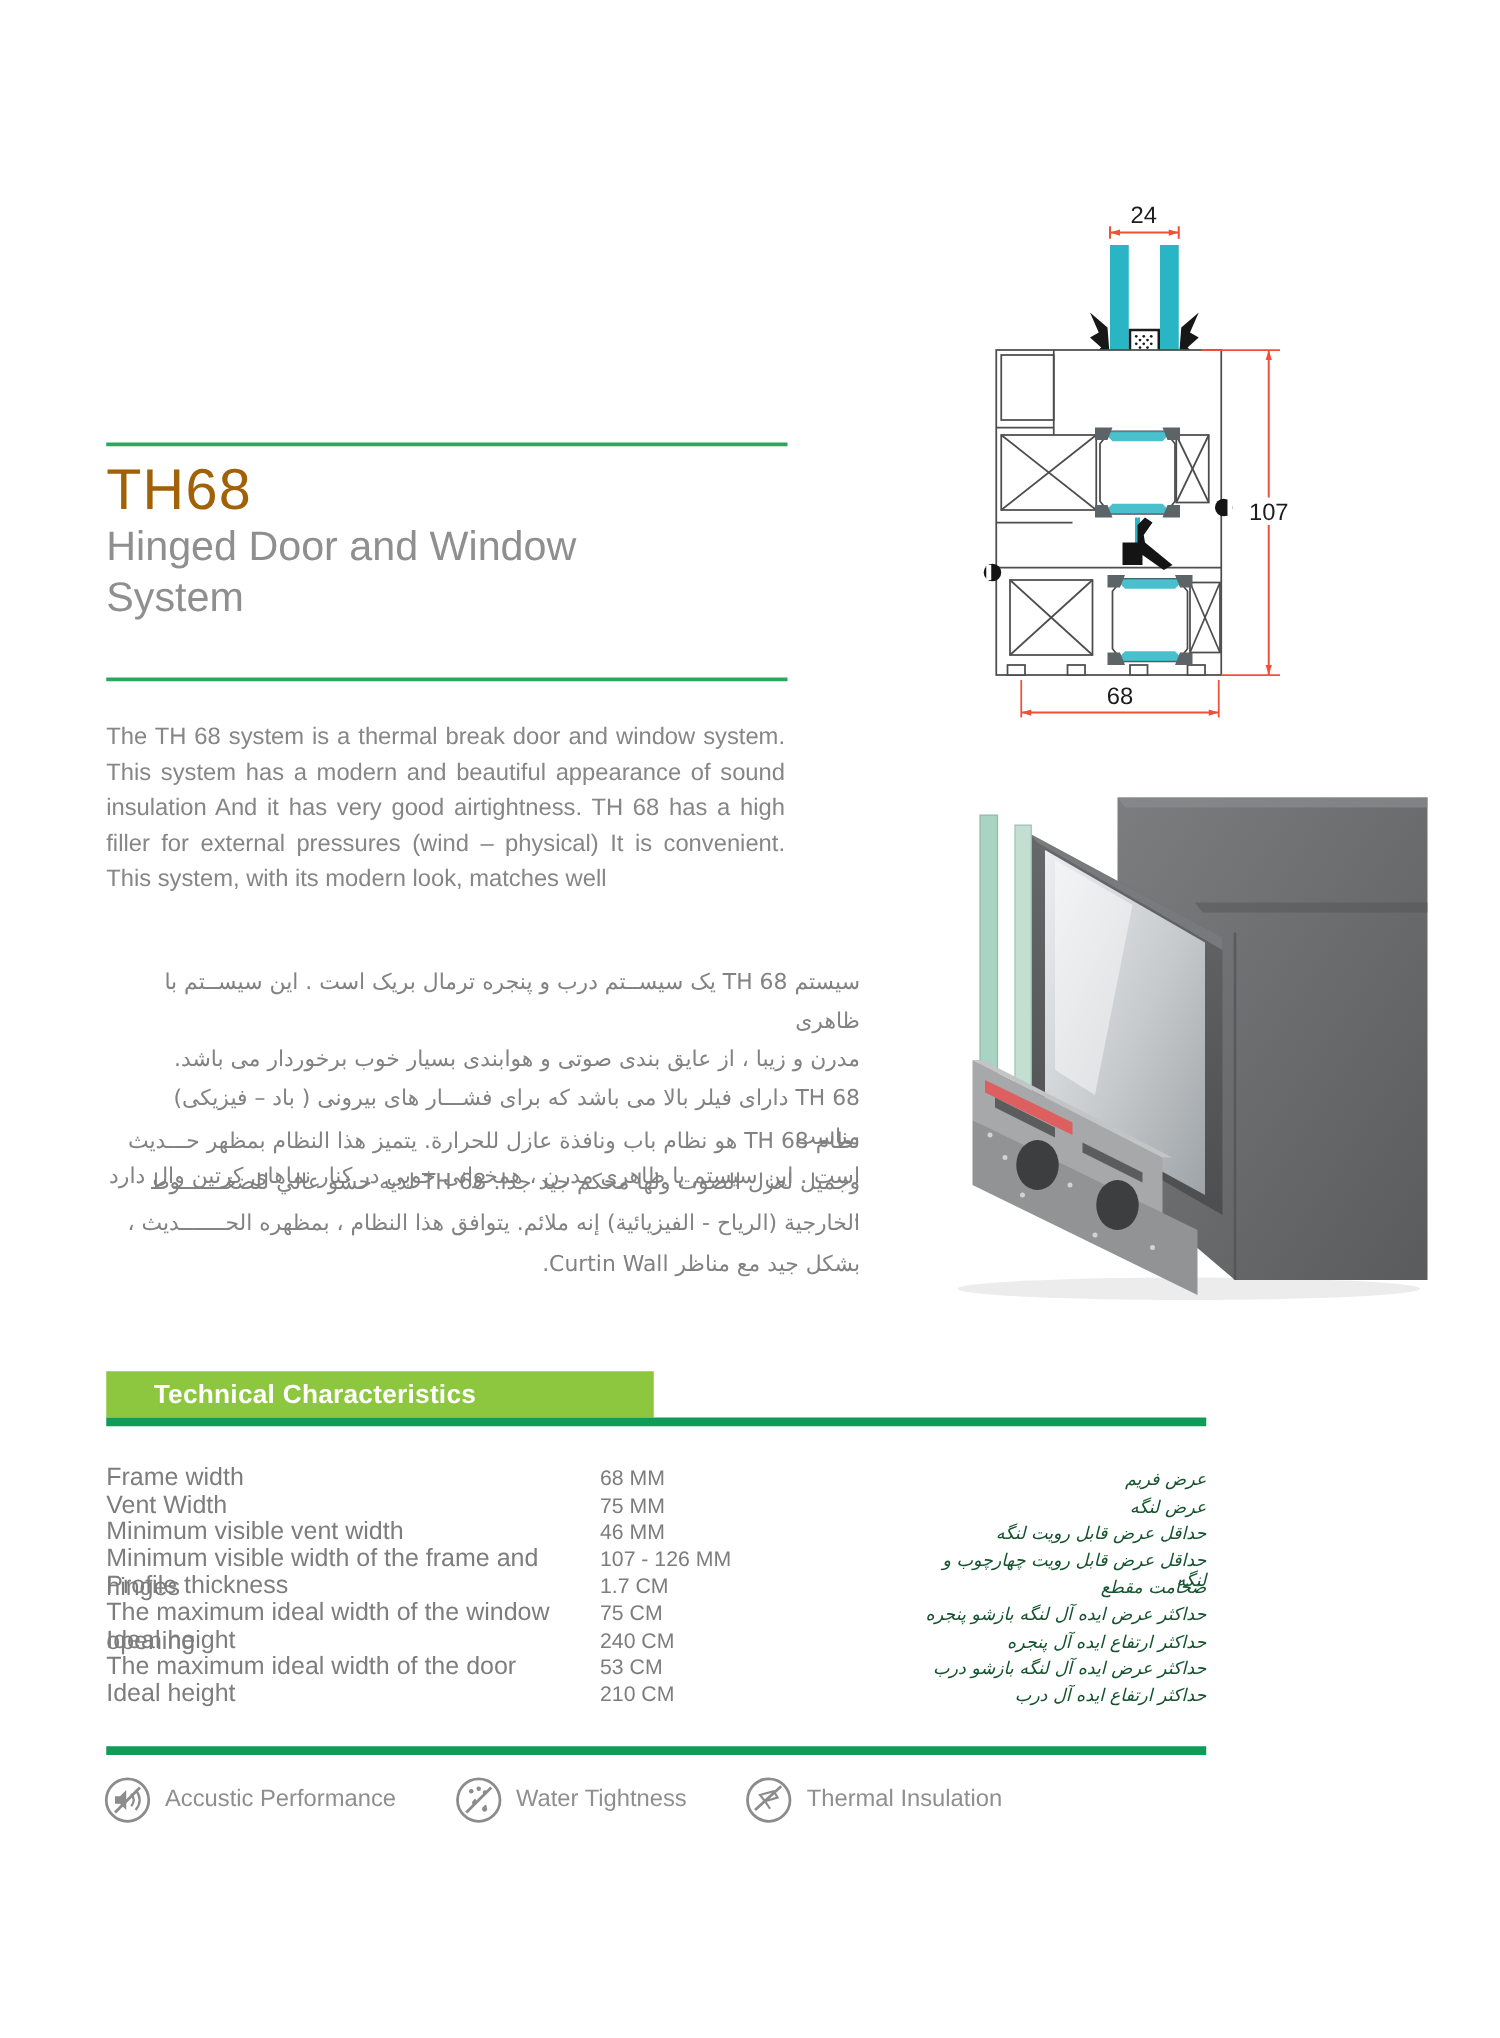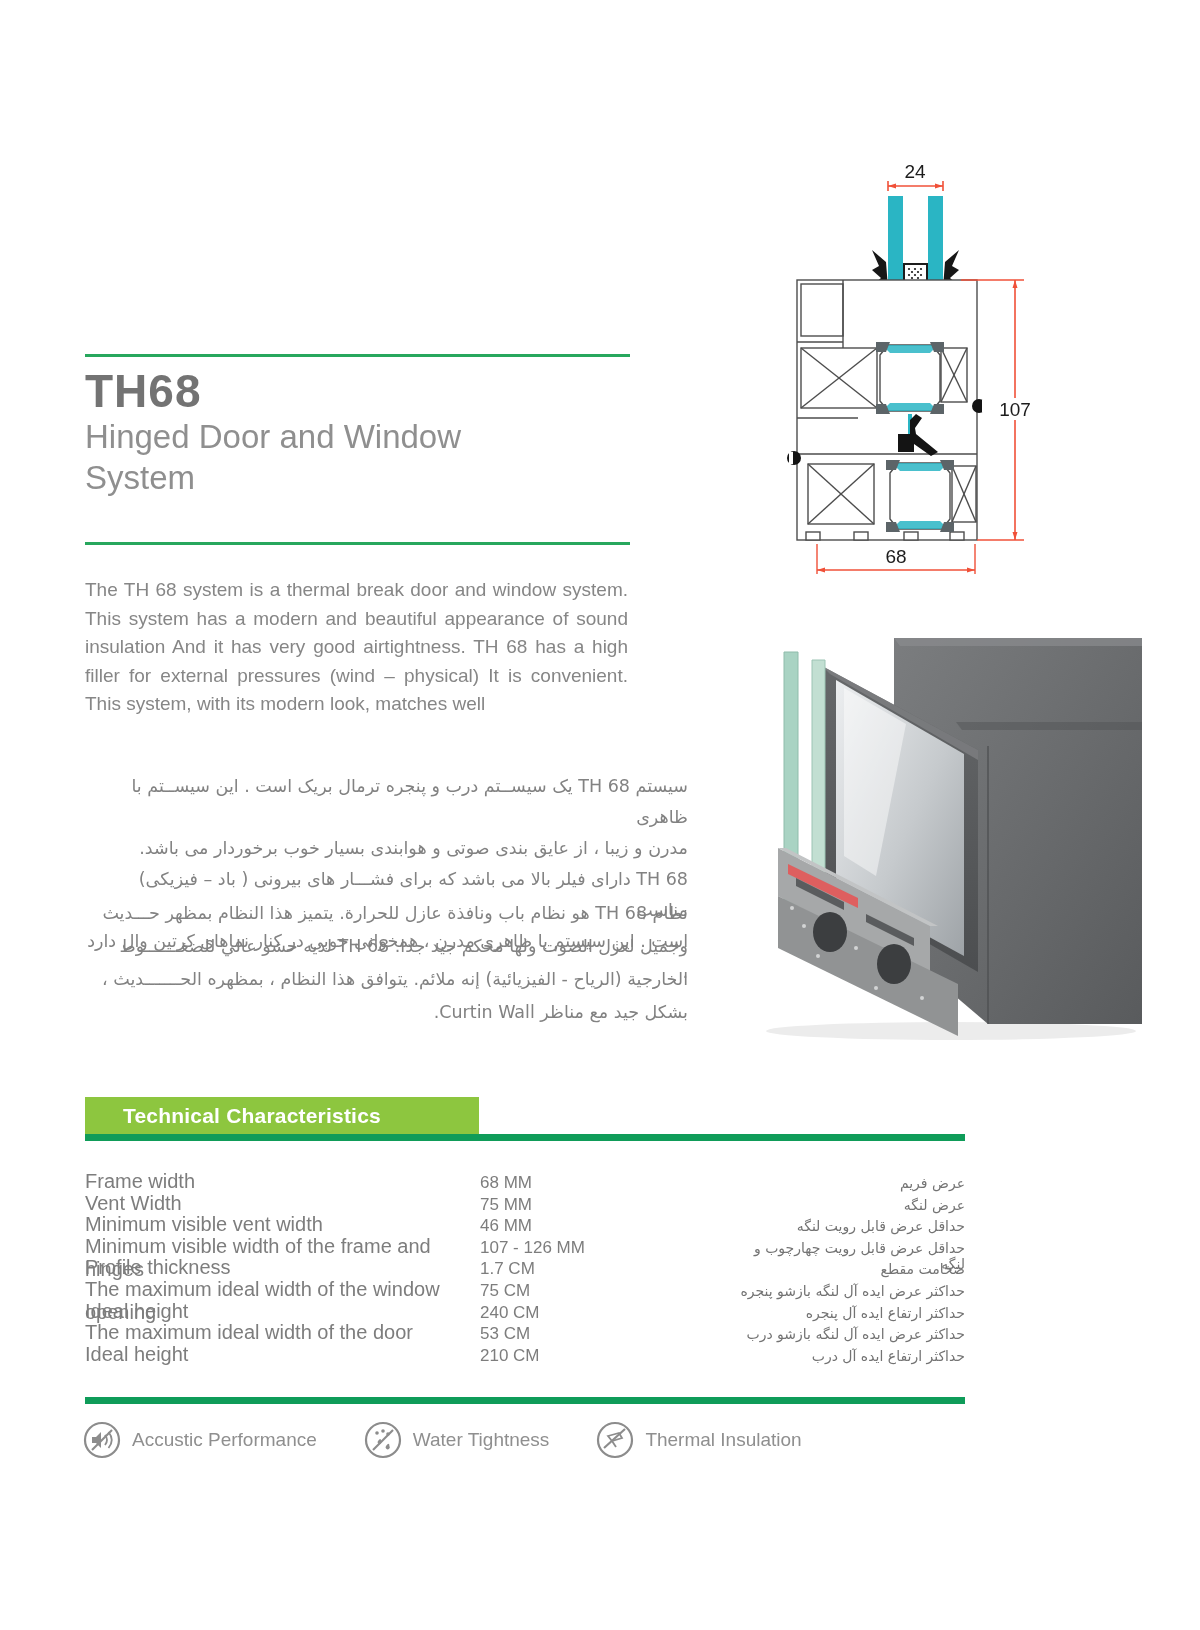--- a/index.html
+++ b/index.html
@@ -14,40 +14,40 @@
   }
   *{margin:0;padding:0;box-sizing:border-box;}
   html,body{background:#ffffff;}
   body{font-family:"Liberation Sans",sans-serif;}
   .page{position:relative;width:1200px;height:1630px;background:#ffffff;overflow:hidden;margin:0 auto;}
 
   
   .rule{position:absolute;background:var(--green-line);}
   .rule-title-top{left:85px;top:354px;width:545px;height:3px;}
   .rule-title-bottom{left:85px;top:542px;width:545px;height:3px;}
-  .model-title{position:absolute;left:85px;top:364px;font-size:46px;font-weight:700;color:#737373;letter-spacing:1px;}
+  .model-title{position:absolute;left:85px;top:364px;font-size:46px;font-weight:400;color:#a16207;letter-spacing:1px;}
   .model-subtitle{position:absolute;left:85px;top:416px;width:520px;font-size:33px;line-height:41px;color:#8f8f8f;font-weight:500;}
 
   
   .para-en{position:absolute;left:85px;top:576px;width:543px;font-size:19px;line-height:28.5px;color:var(--text-gray);text-align:justify;}
   .para-rtl{position:absolute;left:86px;width:602px;direction:rtl;color:#828282;font-family:"DejaVu Sans",sans-serif;white-space:pre-line;text-align:right;}
   .para-fa{top:747px;font-size:17.5px;line-height:31px;margin-top:24px;}
   .para-ar{top:897px;font-size:17.5px;line-height:33px;}
 
   
-  .tech-header{position:absolute;left:85px;top:1097px;width:394px;height:37px;background:var(--green-box);}
+  .tech-header{position:absolute;left:85px;top:1097px;width:438px;height:37px;background:var(--green-box);}
   .tech-header span{display:block;padding:7px 0 0 38px;color:#ffffff;font-size:21px;font-weight:bold;letter-spacing:.2px;}
   .rule-tech{left:85px;top:1134px;width:880px;height:7px;background:var(--green-dark);}
   .rule-footer{left:85px;top:1397px;width:880px;height:7px;background:var(--green-dark);}
 
   .spec-table{position:absolute;left:85px;top:1154px;width:880px;}
   .spec-row{display:flex;align-items:baseline;height:21.6px;}
   .spec-en{width:395px;font-size:20px;color:var(--table-gray);}
   .spec-value{width:250px;font-size:17px;color:var(--table-gray);margin-top:19px;}
-  .spec-fa{flex:1;text-align:right;direction:rtl;font-size:14px;color:#737373;font-family:"DejaVu Sans",sans-serif;}
+  .spec-fa{flex:1;text-align:right;direction:rtl;font-size:14px;color:#14532d;font-family:"DejaVu Sans",sans-serif;font-style:italic;}
 
   
   .footer-icons{position:absolute;left:82px;top:1420px;display:flex;gap:46px;align-items:center;}
   .footer-item{display:flex;align-items:center;gap:10px;}
   .footer-item svg{display:block;}
   .footer-label{font-size:19px;color:#8f8f8f;white-space:nowrap;}
 
   
   .drawing-svg{position:absolute;left:748px;top:152px;width:300px;height:430px;}
   .photo-svg{position:absolute;left:726px;top:626px;width:424px;height:416px;}

